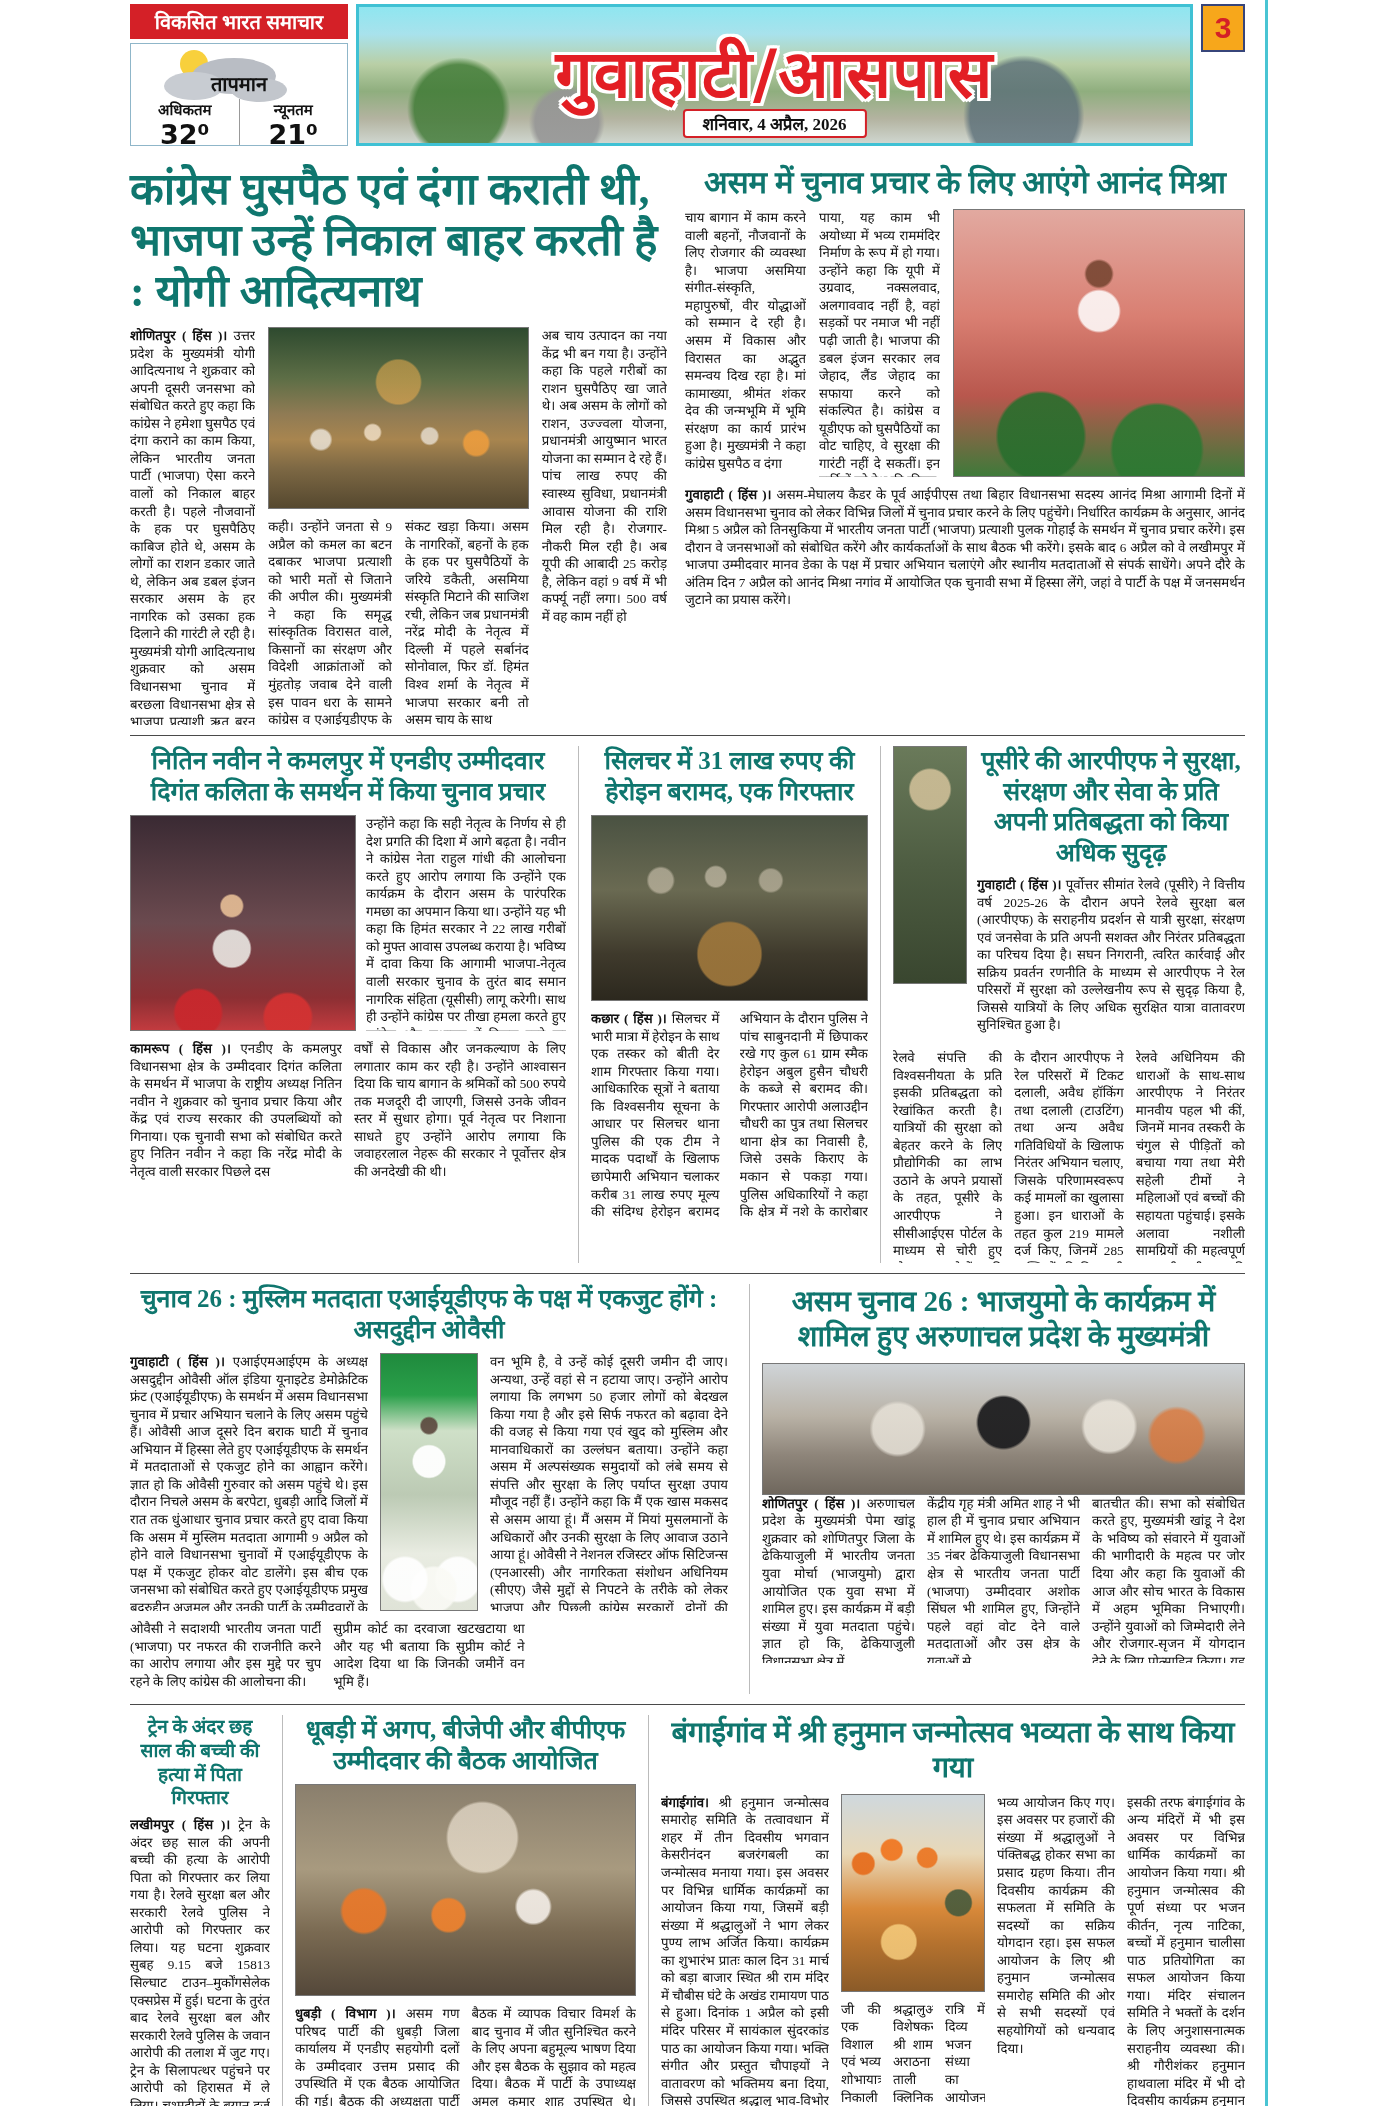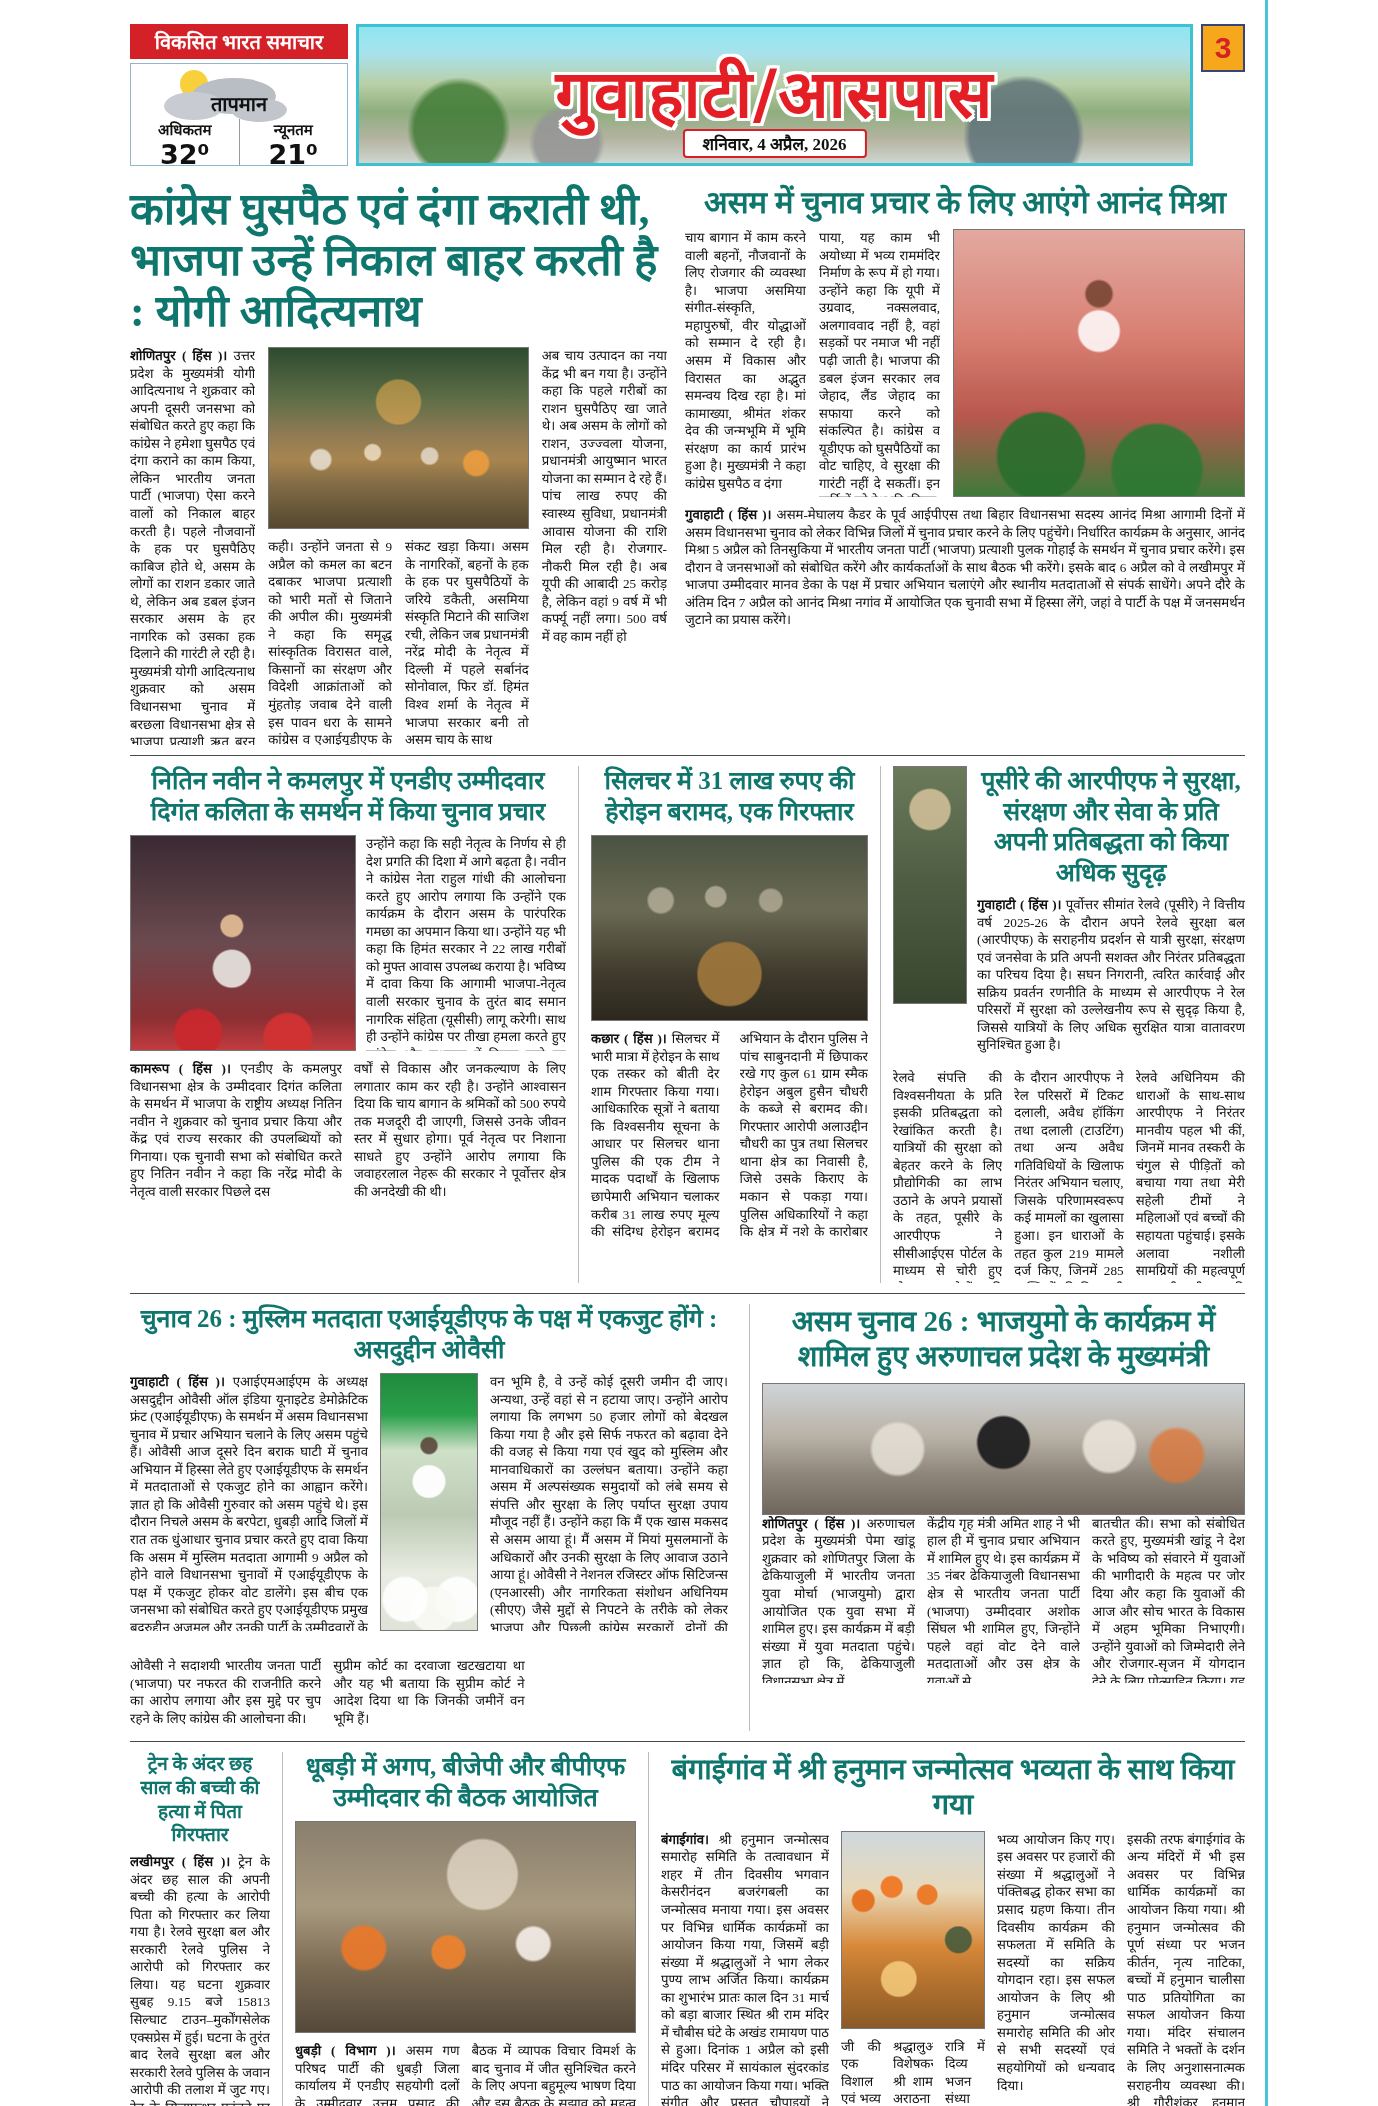--- a/index.html
+++ b/index.html
@@ -1,19 +1,19 @@
 <!DOCTYPE html>
 <html><head>
 <meta charset="utf-8">
 <style>
   * { box-sizing: border-box; margin: 0; padding: 0; }
   html,body { background:#ffffff; }
   body { font-family: "Liberation Serif", serif; color:#111; }
   .page { width:1158px; height:2106px; margin:0 auto; position:relative;
-          padding:24px 20px 16px 20px; overflow:hidden; background:#fff;
+          padding:4px 20px 16px 20px; overflow:hidden; background:#fff;
           border-right:3px solid #49c4d3; }
 
   
   .header { display:flex; gap:8px; height:142px; margin-bottom:8px; }
   .hdr-left { width:218px; display:flex; flex-direction:column; gap:4px; }
   .red-banner { background:#d42027; color:#fff; font-weight:bold; font-size:20px;
                 text-align:center; padding:4px 2px; font-family:"Liberation Sans",sans-serif; }
   .weather-box { border:1px solid #8fb6c9; flex:1; position:relative; text-align:center;
                  background:#fff; overflow:hidden; }
   .weather-art { position:absolute; left:18px; top:2px; width:150px; height:60px; }
@@ -119,21 +119,21 @@
   .band3 > article:last-child { padding-right:0; }
   .owaisi-mid { display:grid; grid-template-columns:238px 1fr 238px; gap:12px; height:258px; }
   .ph-owaisi { height:258px;
     background:
       radial-gradient(circle at 50% 42%, rgba(255,255,255,.95) 0 10%, transparent 11%),
       radial-gradient(circle at 50% 28%, rgba(90,70,60,.9) 0 4%, transparent 5%),
       radial-gradient(circle at 25% 88%, rgba(255,255,255,.9) 0 9%, transparent 10%),
       radial-gradient(circle at 55% 92%, rgba(250,250,245,.9) 0 9%, transparent 10%),
       radial-gradient(circle at 80% 88%, rgba(255,255,255,.9) 0 9%, transparent 10%),
       linear-gradient(180deg,#1f8a3d 0%,#2aa04a 16%,#cfe0c8 30%,#bccab4 55%,#e9ece2 78%,#dfe3d7 100%); }
-  .ow-bottom { height:74px; margin-top:26px; }
+  .ow-bottom { height:74px; margin-top:9px; }
   .ph-khandu { height:132px;
     background:
       radial-gradient(circle at 50% 45%, rgba(30,30,32,.95) 0 10%, transparent 11%),
       radial-gradient(circle at 28% 50%, rgba(230,225,215,.85) 0 7%, transparent 8%),
       radial-gradient(circle at 72% 48%, rgba(235,230,220,.85) 0 7%, transparent 8%),
       radial-gradient(circle at 86% 55%, rgba(220,120,60,.8) 0 6%, transparent 7%),
       linear-gradient(180deg,#cfd4d8 0%,#b9b2a6 40%,#8e857a 70%,#6f675d 100%); }
   .khandu-bottom { height:168px; }
 
   

